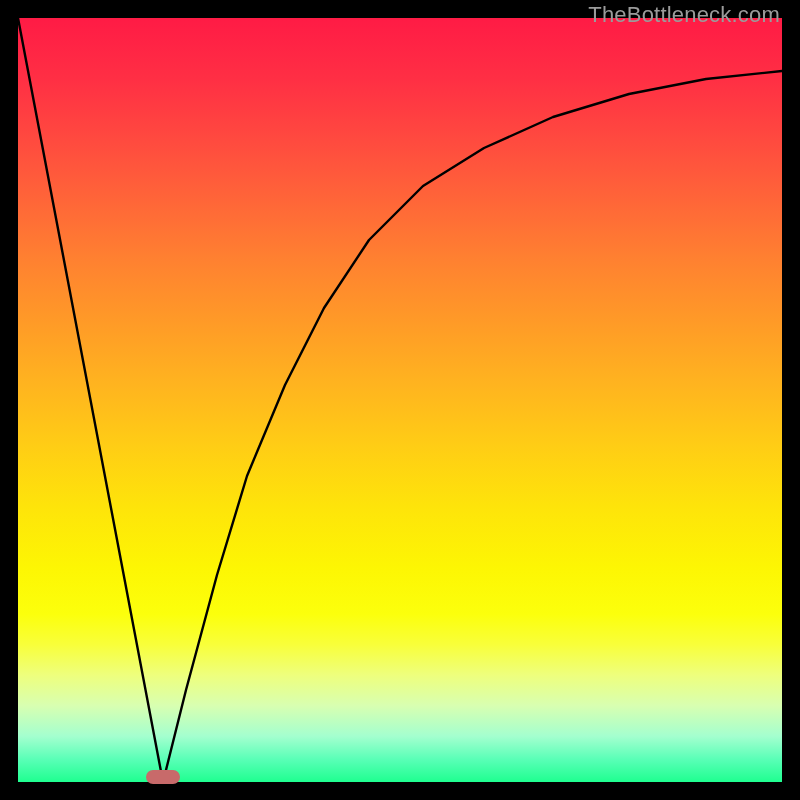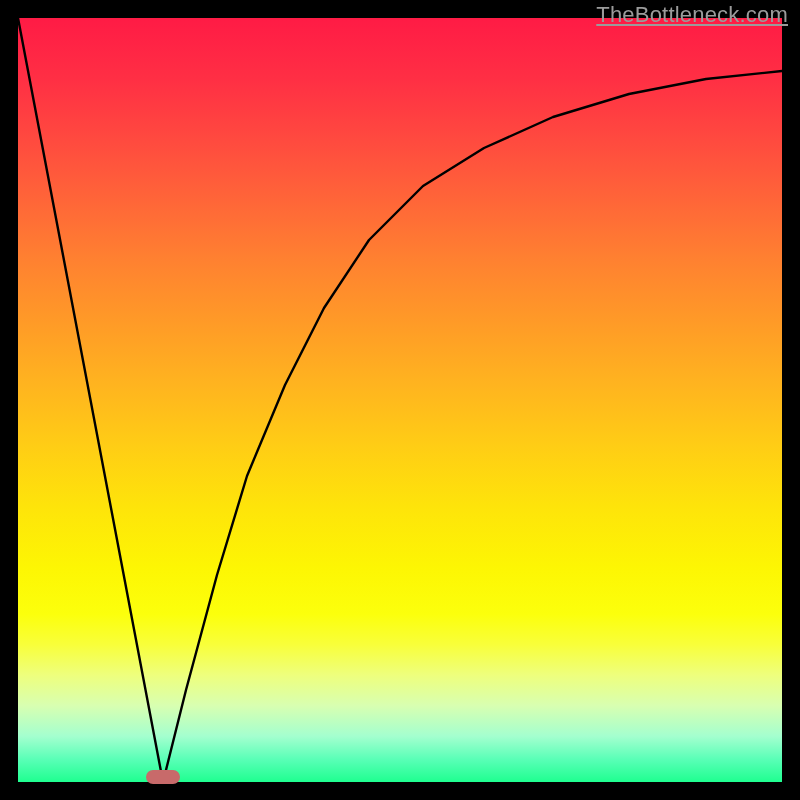--- a/index.html
+++ b/index.html
@@ -40,25 +40,24 @@
       #eeff7d 86%,
       #d8ffb1 90%,
       #a4ffcf 94%,
       #5affb7 97%,
       #1fff90 100%
     );
   }
   .watermark {
     position: absolute;
     top: 2px;
-    right: 12px;
+    right: 20px;
     color: #9b9b9b;
     font-size: 22px;
     letter-spacing: 0.2px;
-    text-decoration: underline;
   }
   svg.curve {
     position: absolute;
     left: 18px;
     top: 18px;
     width: 764px;
     height: 764px;
     pointer-events: none;
   }
   .marker {

